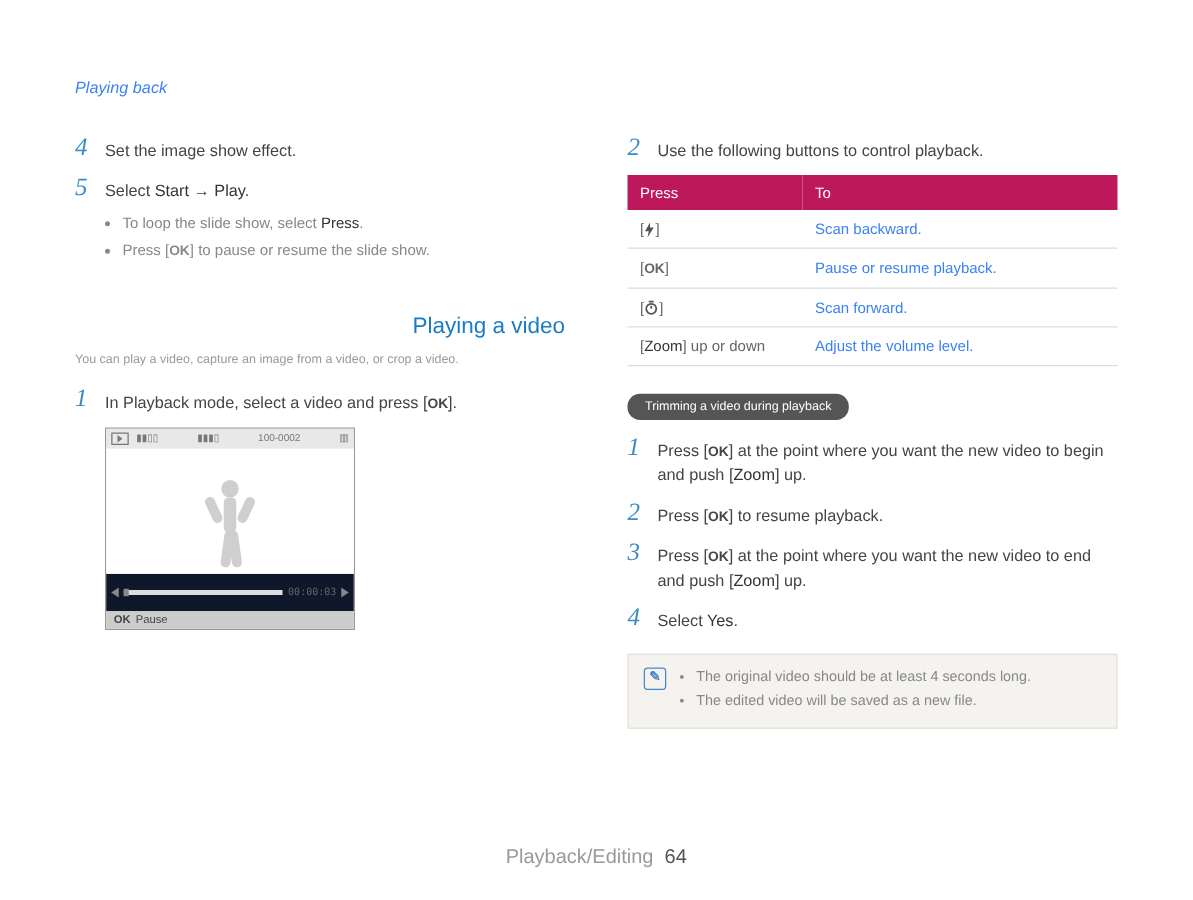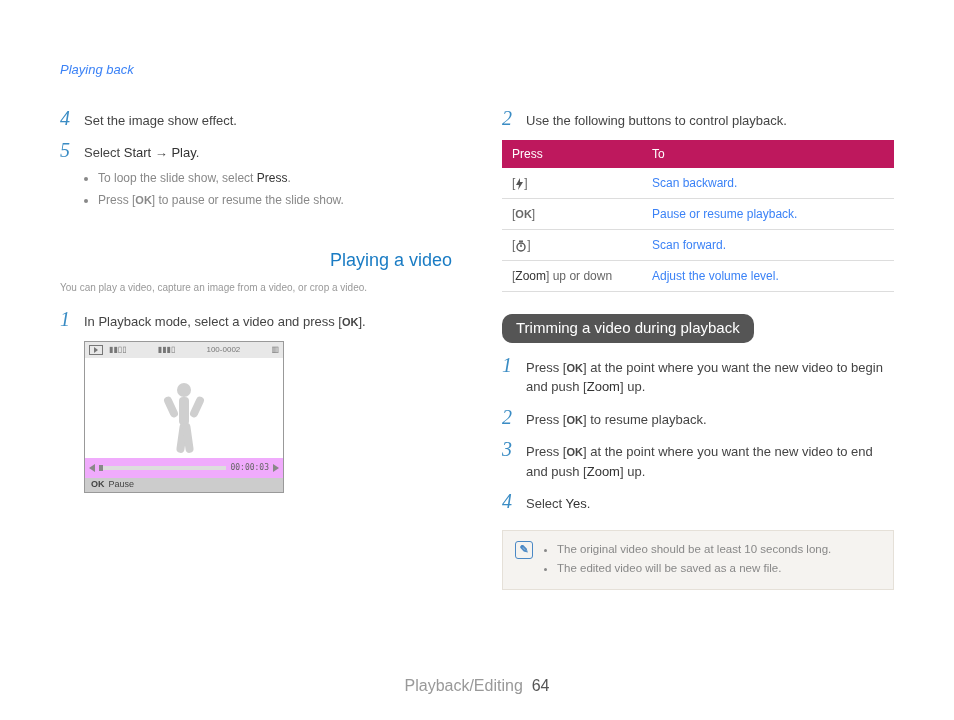--- a/index.html
+++ b/index.html
@@ -89,21 +89,21 @@
   }
   .vs-rec::after { content:""; width:0;height:0;border-left:4px solid #777;border-top:3px solid transparent;border-bottom:3px solid transparent; }
   .vs-body {
     height: 100px;
     background: #fff;
     display:flex; align-items:flex-end; justify-content:center;
     position:relative;
     overflow:hidden;
   }
   .vs-bar {
-    height: 20px; background:#f0abfc; display:flex; align-items:center; padding:0 4px; gap:4px;
+    height: 30px; background:#0f172a; display:flex; align-items:center; padding:0 4px; gap:4px;
   }
   .vs-prog { flex:1; height:4px; background:#ddd; position:relative; }
   .vs-prog::after { content:""; position:absolute; left:0; top:-1px; width:4px; height:6px; background:#888; }
   .vs-time { font-size:8px; color:#666; font-family:monospace; }
   .vs-tri { width:0;height:0;border-top:4px solid transparent;border-bottom:4px solid transparent; }
   .vs-tri.l { border-right:6px solid #888; }
   .vs-tri.r { border-left:6px solid #888; }
   .vs-foot {
     height:14px; background:#ccc; font-size:9px; display:flex; align-items:center; padding-left:6px; color:#444; gap:4px;
   }
@@ -130,21 +130,21 @@
   table.controls td {
     padding: 6px 10px;
     border-bottom: 1px solid #ddd;
     color: #3b82f6;
   }
   table.controls td:first-child { color:#666; width: 140px; }
   .pill {
     display:inline-block;
     background:#555;
     color:#fff;
-    font-size:15px;
+    font-size:10px;
     padding:3px 14px;
     border-radius: 10px;
     margin: 22px 0 12px 0;
   }
   .note-box {
     display:flex;
     gap:10px;
     background:#f5f3f0;
     border:1px solid #e5e0d8;
     padding:10px 12px;
@@ -323,21 +323,21 @@
     <div class="step">
       <div class="step-num">4</div>
       <div class="step-body step-body-text">
         <span>Select </span><b>Yes</b><span>.</span>
       </div>
     </div>
 
     <div class="note-box">
       <div class="note-icon">✎</div>
       <ul>
-        <li>The original video should be at least 10 seconds long.</li>
+        <li>The original video should be at least 4 seconds long.</li>
         <li>The edited video will be saved as a new file.</li>
       </ul>
     </div>
 
   </div>
 </div>
 
 <div class="footer">
   <span>Playback/Editing</span>&nbsp;&nbsp;<span class="pnum">64</span>
 </div>

